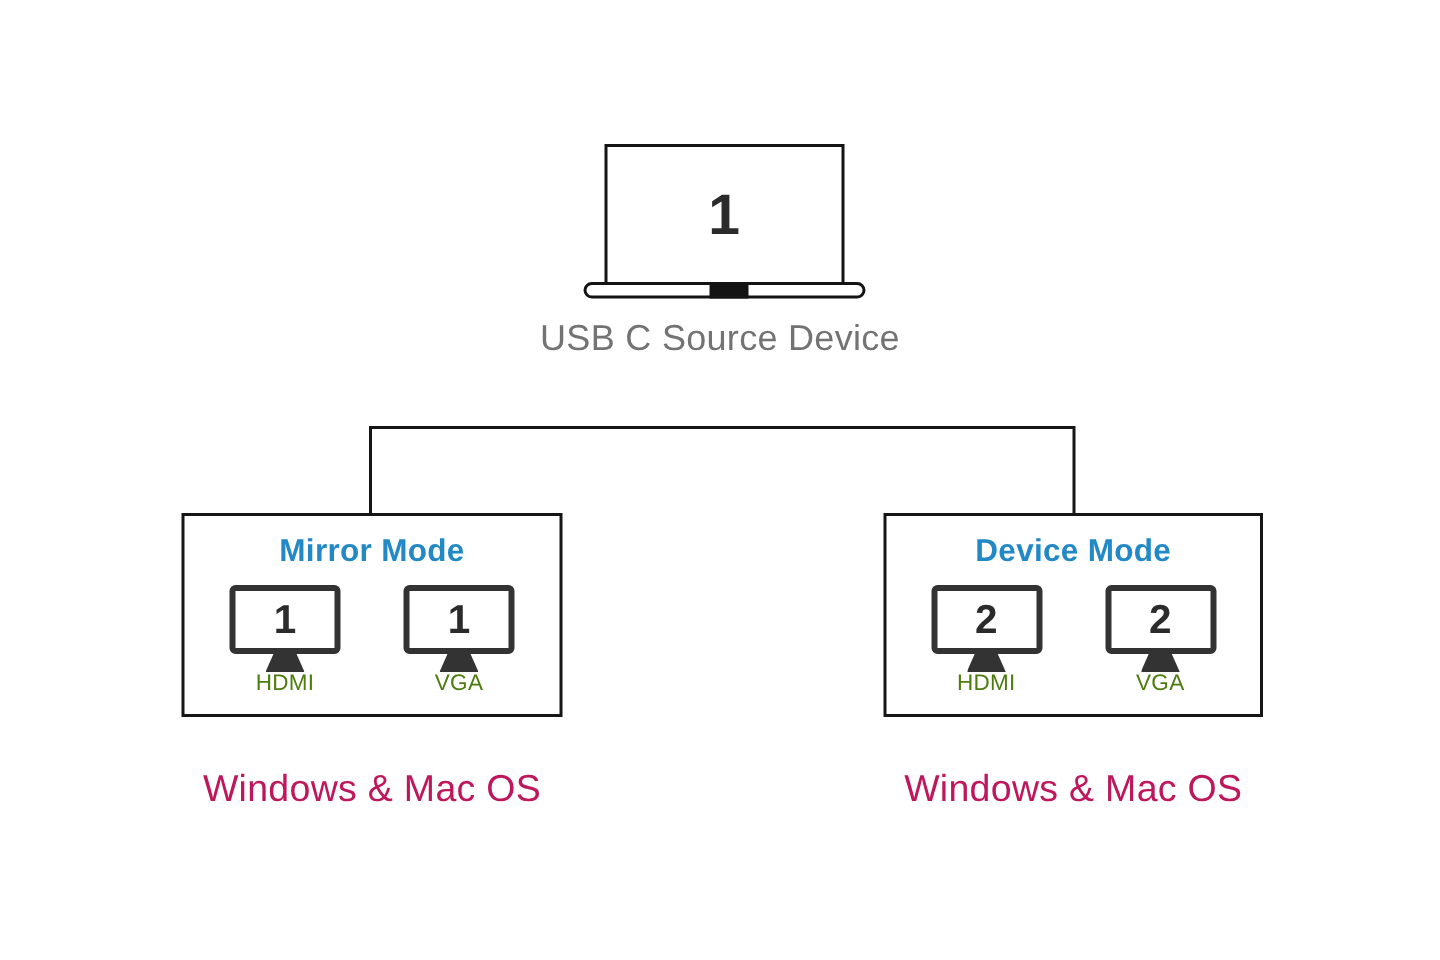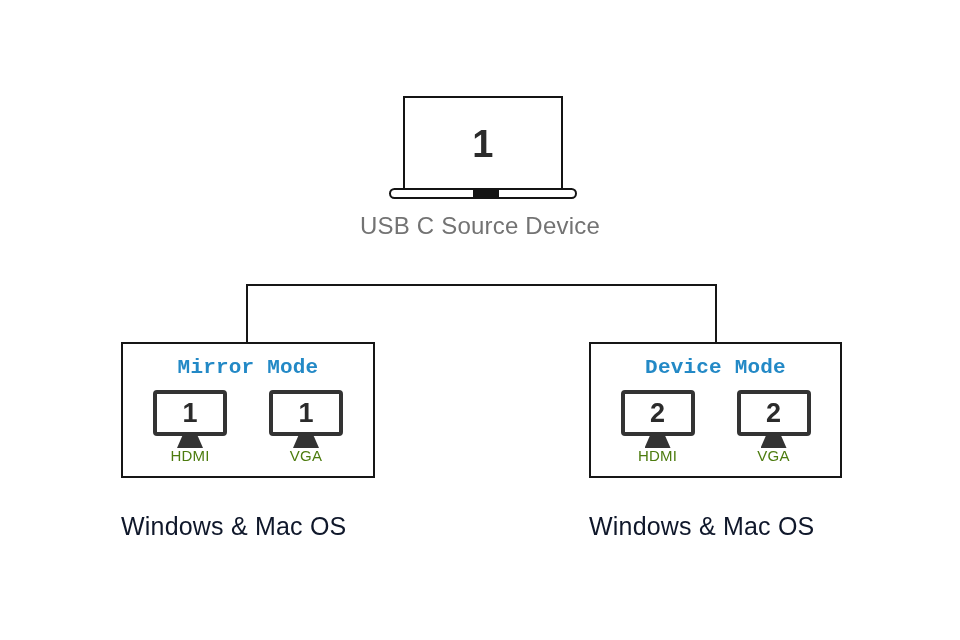--- a/index.html
+++ b/index.html
@@ -105,21 +105,20 @@
   .mode-title {
     position: absolute;
     left: 0;
     top: 12px;
     width: 100%;
     text-align: center;
     font-size: 21px;
     font-weight: bold;
     color: #2389c6;
     letter-spacing: 0.2px;
-    font-family: Liberation Mono, monospace;
   }
 
   .monitor-row {
     position: absolute;
     left: 0;
     top: 46px;
     width: 100%;
     display: flex;
     justify-content: center;
     gap: 42px;
@@ -167,22 +166,22 @@
     font-size: 15px;
     color: #4d7c0f;
     letter-spacing: 0.2px;
   }
 
   
   .os-caption {
     position: absolute;
     top: 512px;
     font-size: 25px;
-    color: #0f172a;
-    text-align: left;
+    color: #be185d;
+    text-align: center;
     letter-spacing: 0.2px;
   }
   .os-caption.left  { left: 121px; width: 254px; }
   .os-caption.right { left: 589px; width: 253px; }
 </style>
 </head>
 <body>
 
 <div id="stage">
 

